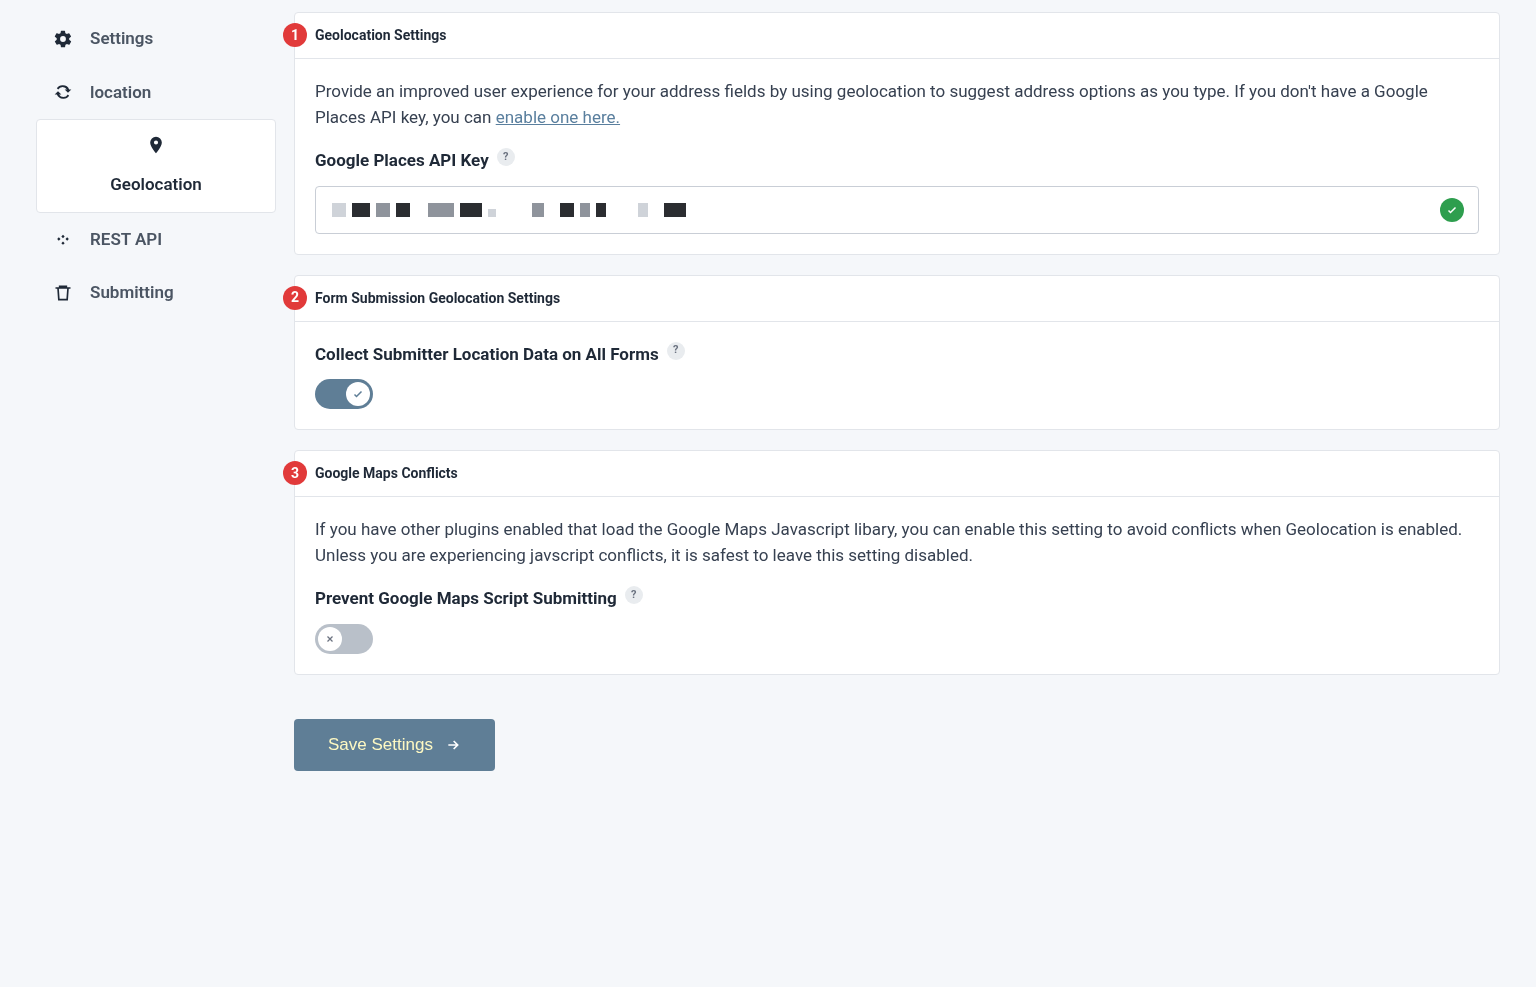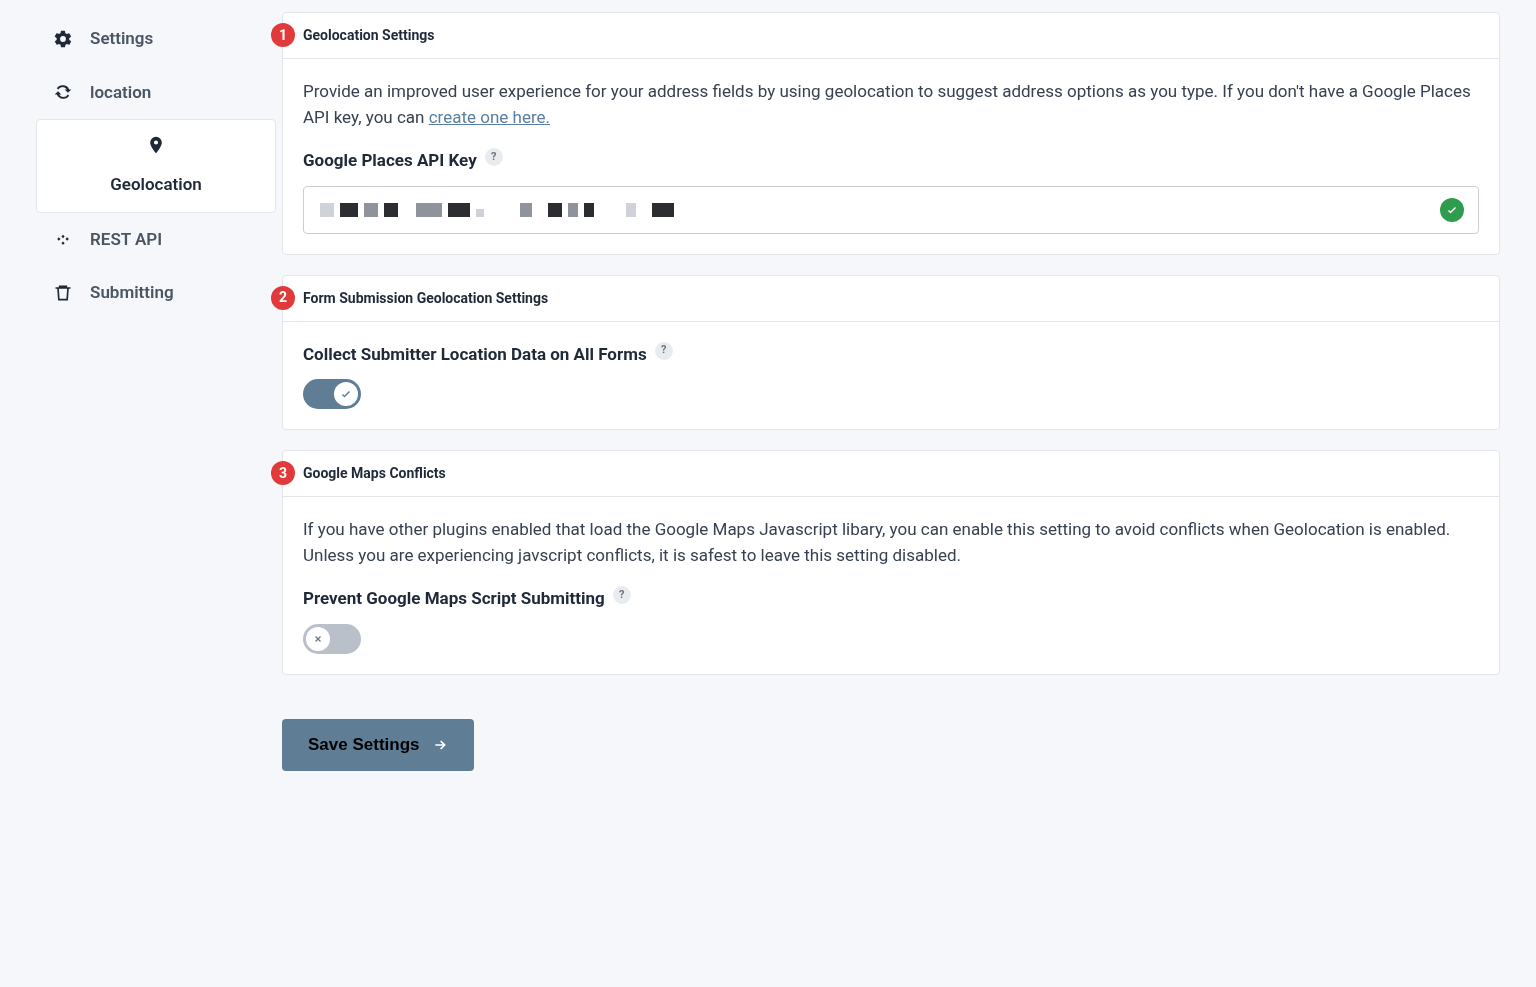--- a/index.html
+++ b/index.html
@@ -23,21 +23,21 @@
     background:var(--bg);
     color:var(--text);
     font-size:17px;
     line-height:1.5;
   }
   .wrap{
     display:flex;
     width:1536px;
     min-height:987px;
     padding:12px 36px 60px 36px;
-    gap:6px;
+    gap:18px;
   }
   .sidebar{
     width:240px;
     flex:none;
   }
   .nav-item{
     display:flex;
     align-items:center;
     gap:16px;
     padding:14px 16px;
@@ -165,24 +165,24 @@
     font-size:12px;
     transition:.15s;
   }
   .toggle.on{background:var(--toggle-on);}
   .toggle.on .knob{left:31px;color:var(--toggle-on);}
   .save-btn{
     display:inline-flex;
     align-items:center;
     gap:12px;
     background:var(--accent);
-    color:#000000;
-    font-weight:700;
+    color:#fef9c3;
+    font-weight:400;
     font-size:17px;
-    padding:16px 26px;
+    padding:16px 34px;
     border:none;
     border-radius:4px;
     cursor:pointer;
     margin-top:24px;
   }
   svg{display:block;}
 </style>
 </head>
 <body>
 
@@ -232,21 +232,21 @@
   </nav>
 
   <main class="main">
 
     
     <section class="card">
       <div class="num-badge">1</div>
       <header class="card-header">Geolocation Settings</header>
       <div class="card-body">
         <p class="desc">
-          <span>Provide an improved user experience for your address fields by using geolocation to suggest address options as you type. If you don't have a Google Places API key, you can </span><a href="#">create one here.</a>
+          <span>Provide an improved user experience for your address fields by using geolocation to suggest address options as you type. If you don't have a Google Places API key, you can </span><a href="#">enable one here.</a>
         </p>
         <div class="field-label">
           <span>Google Places API Key</span>
           <span class="help">?</span>
         </div>
         <div class="input-wrap">
 
           <span class="blur-chunk light" style="width:14px"></span>
           <span class="blur-chunk" style="width:18px"></span>
           <span class="blur-chunk mid" style="width:14px"></span>

